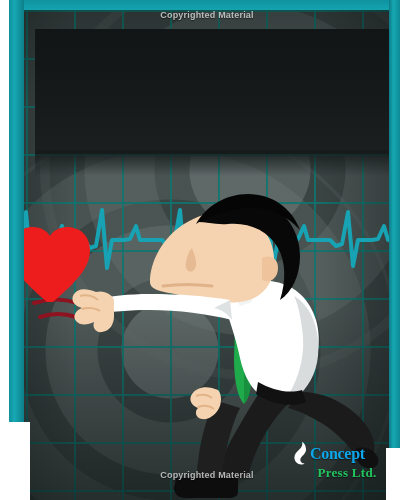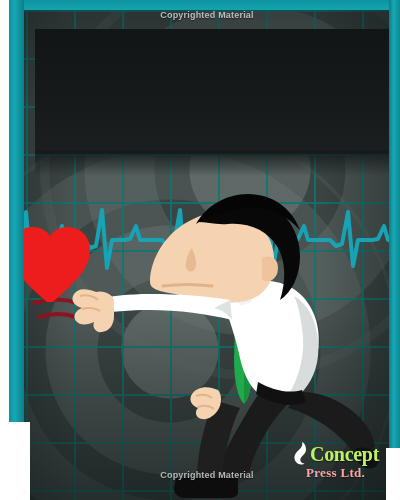--- a/index.html
+++ b/index.html
@@ -215,33 +215,34 @@
   .pub-row {
     display: flex;
     align-items: center;
     justify-content: flex-start;
     gap: 1px;
   }
   .pub-flame { width: 17px; height: 25px; flex: 0 0 auto; }
   .pub-name {
     font-family: "Liberation Serif", serif;
     font-weight: bold;
-    font-size: 20px;
+    font-size: 16px;
     line-height: 20px;
     letter-spacing: -0.3px;
-    color: #bef264;
+    color: #0ea5e9;
     text-shadow: 0 1px 1px rgba(0,0,0,0.5);
   }
   .pub-sub {
     font-family: "Liberation Serif", serif;
     font-weight: bold;
     font-size: 13px;
     line-height: 14px;
     letter-spacing: 0.3px;
-    color: #fca5a5;
+    color: #22c55e;
+    text-align: center;
     padding-left: 14px;
     text-shadow: 0 1px 1px rgba(0,0,0,0.5);
   }
 </style>
 </head>
 <body>
 
 <div id="cover">
 
   <div class="bg-base"></div>

